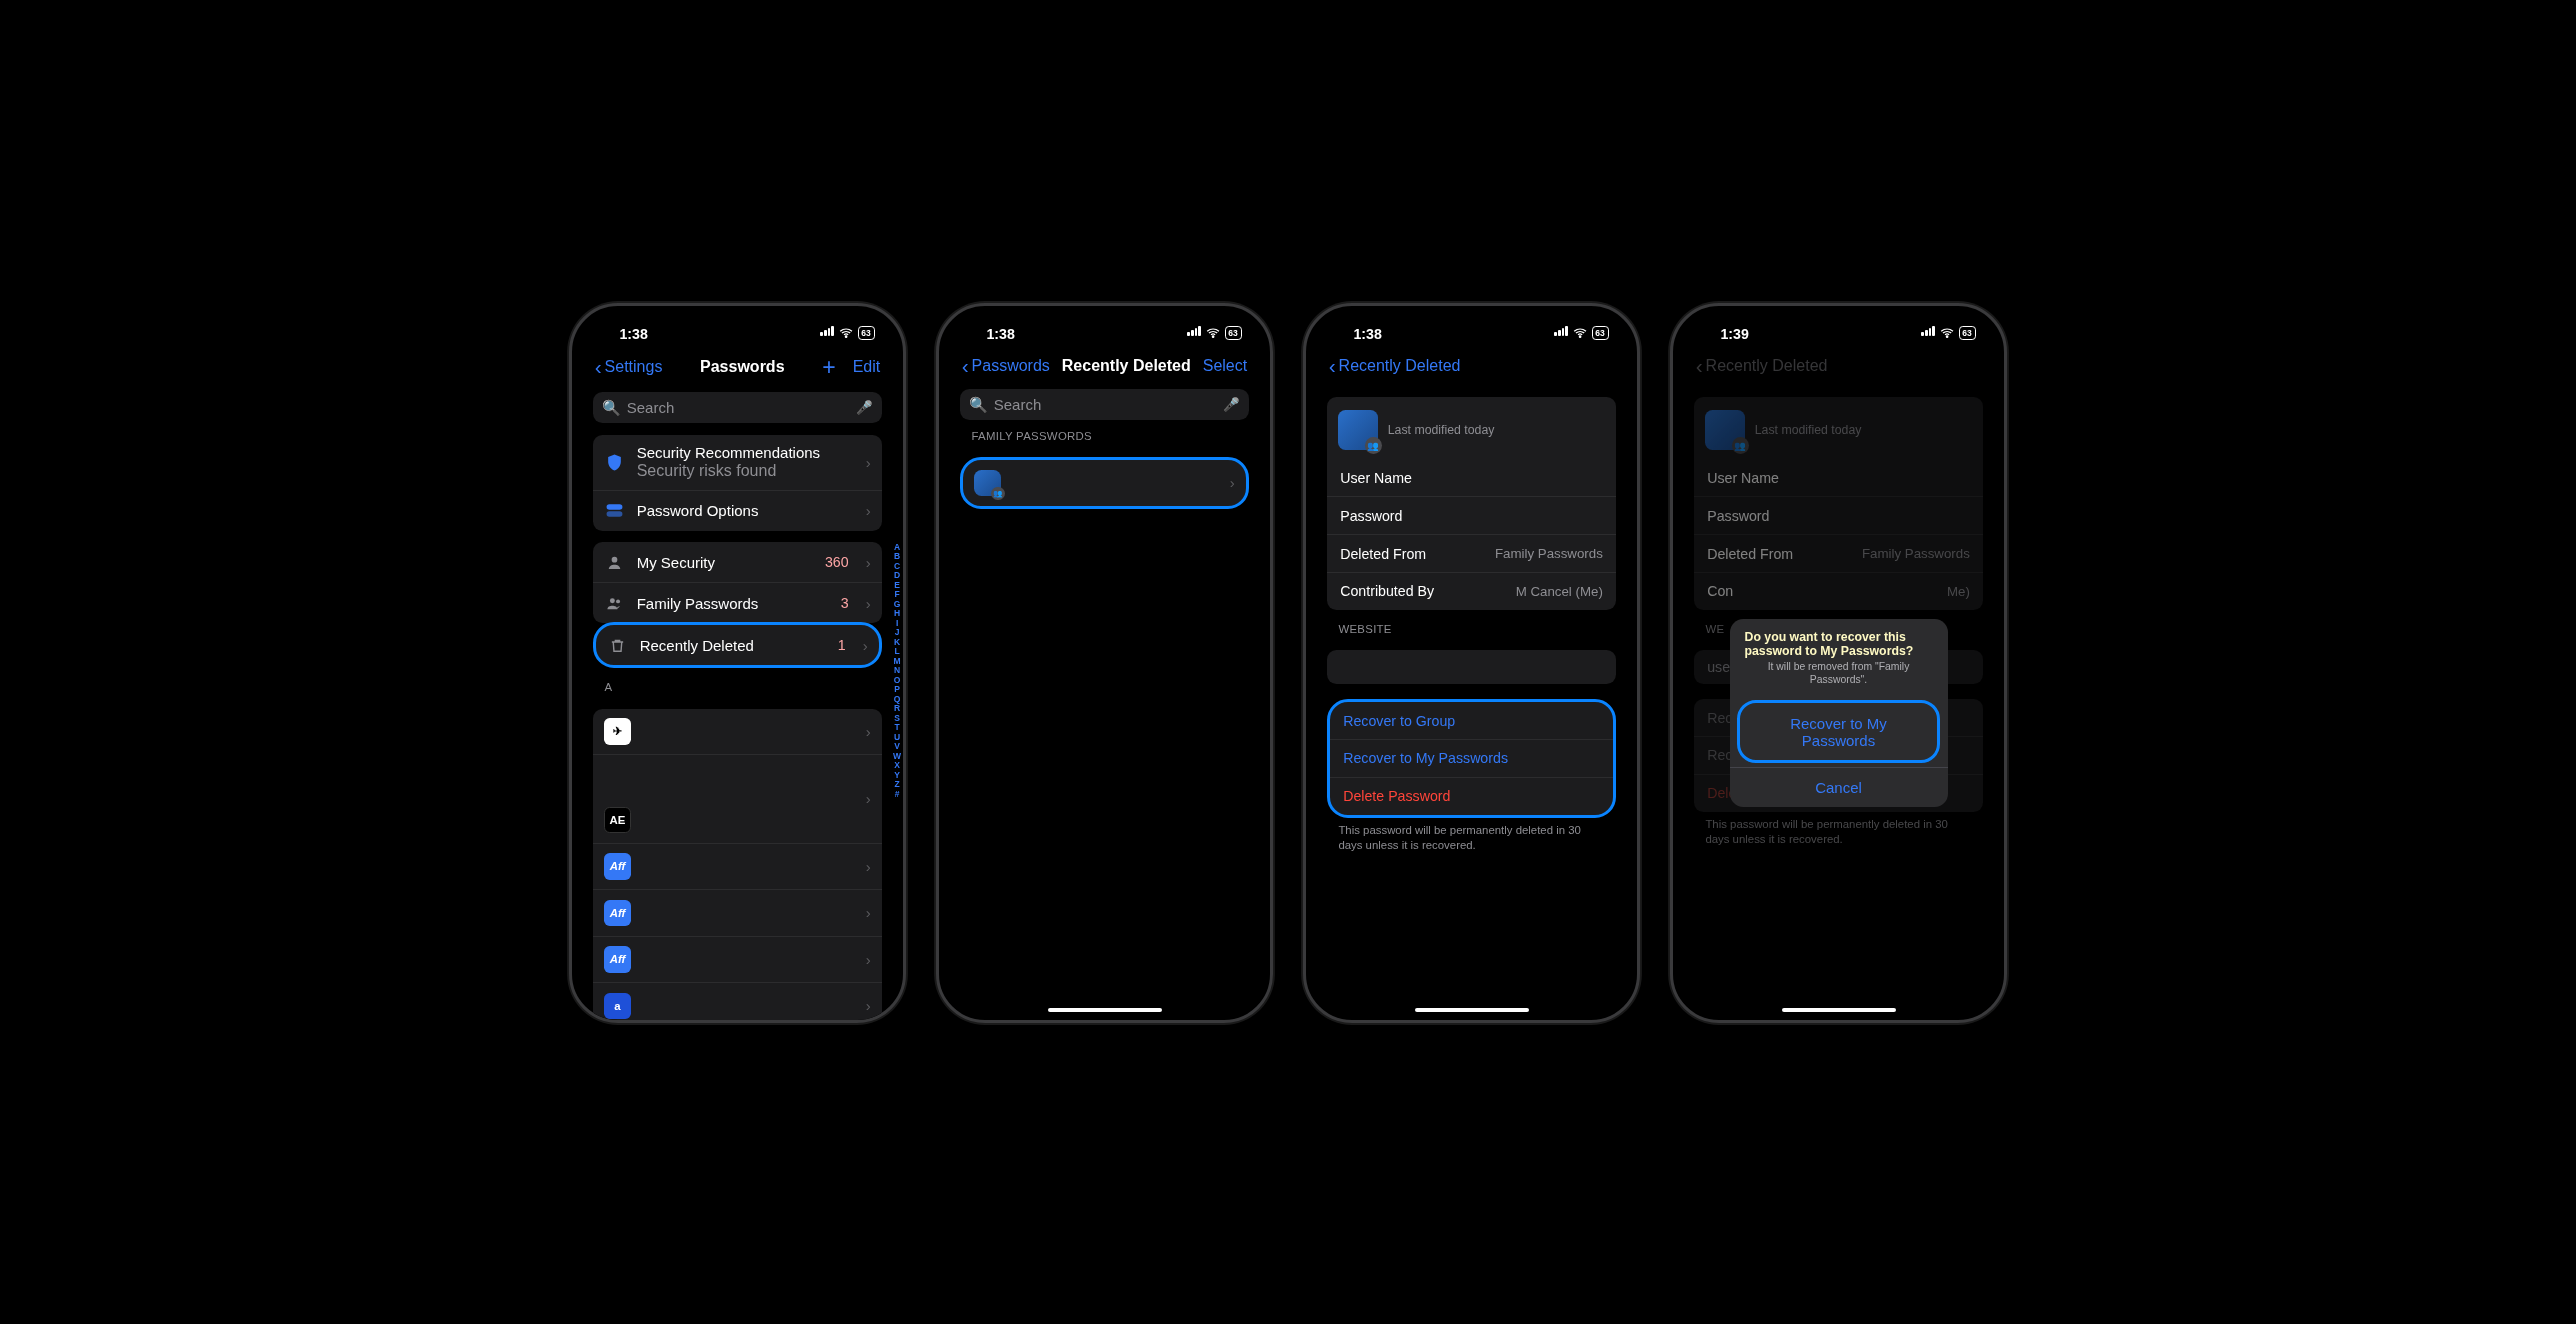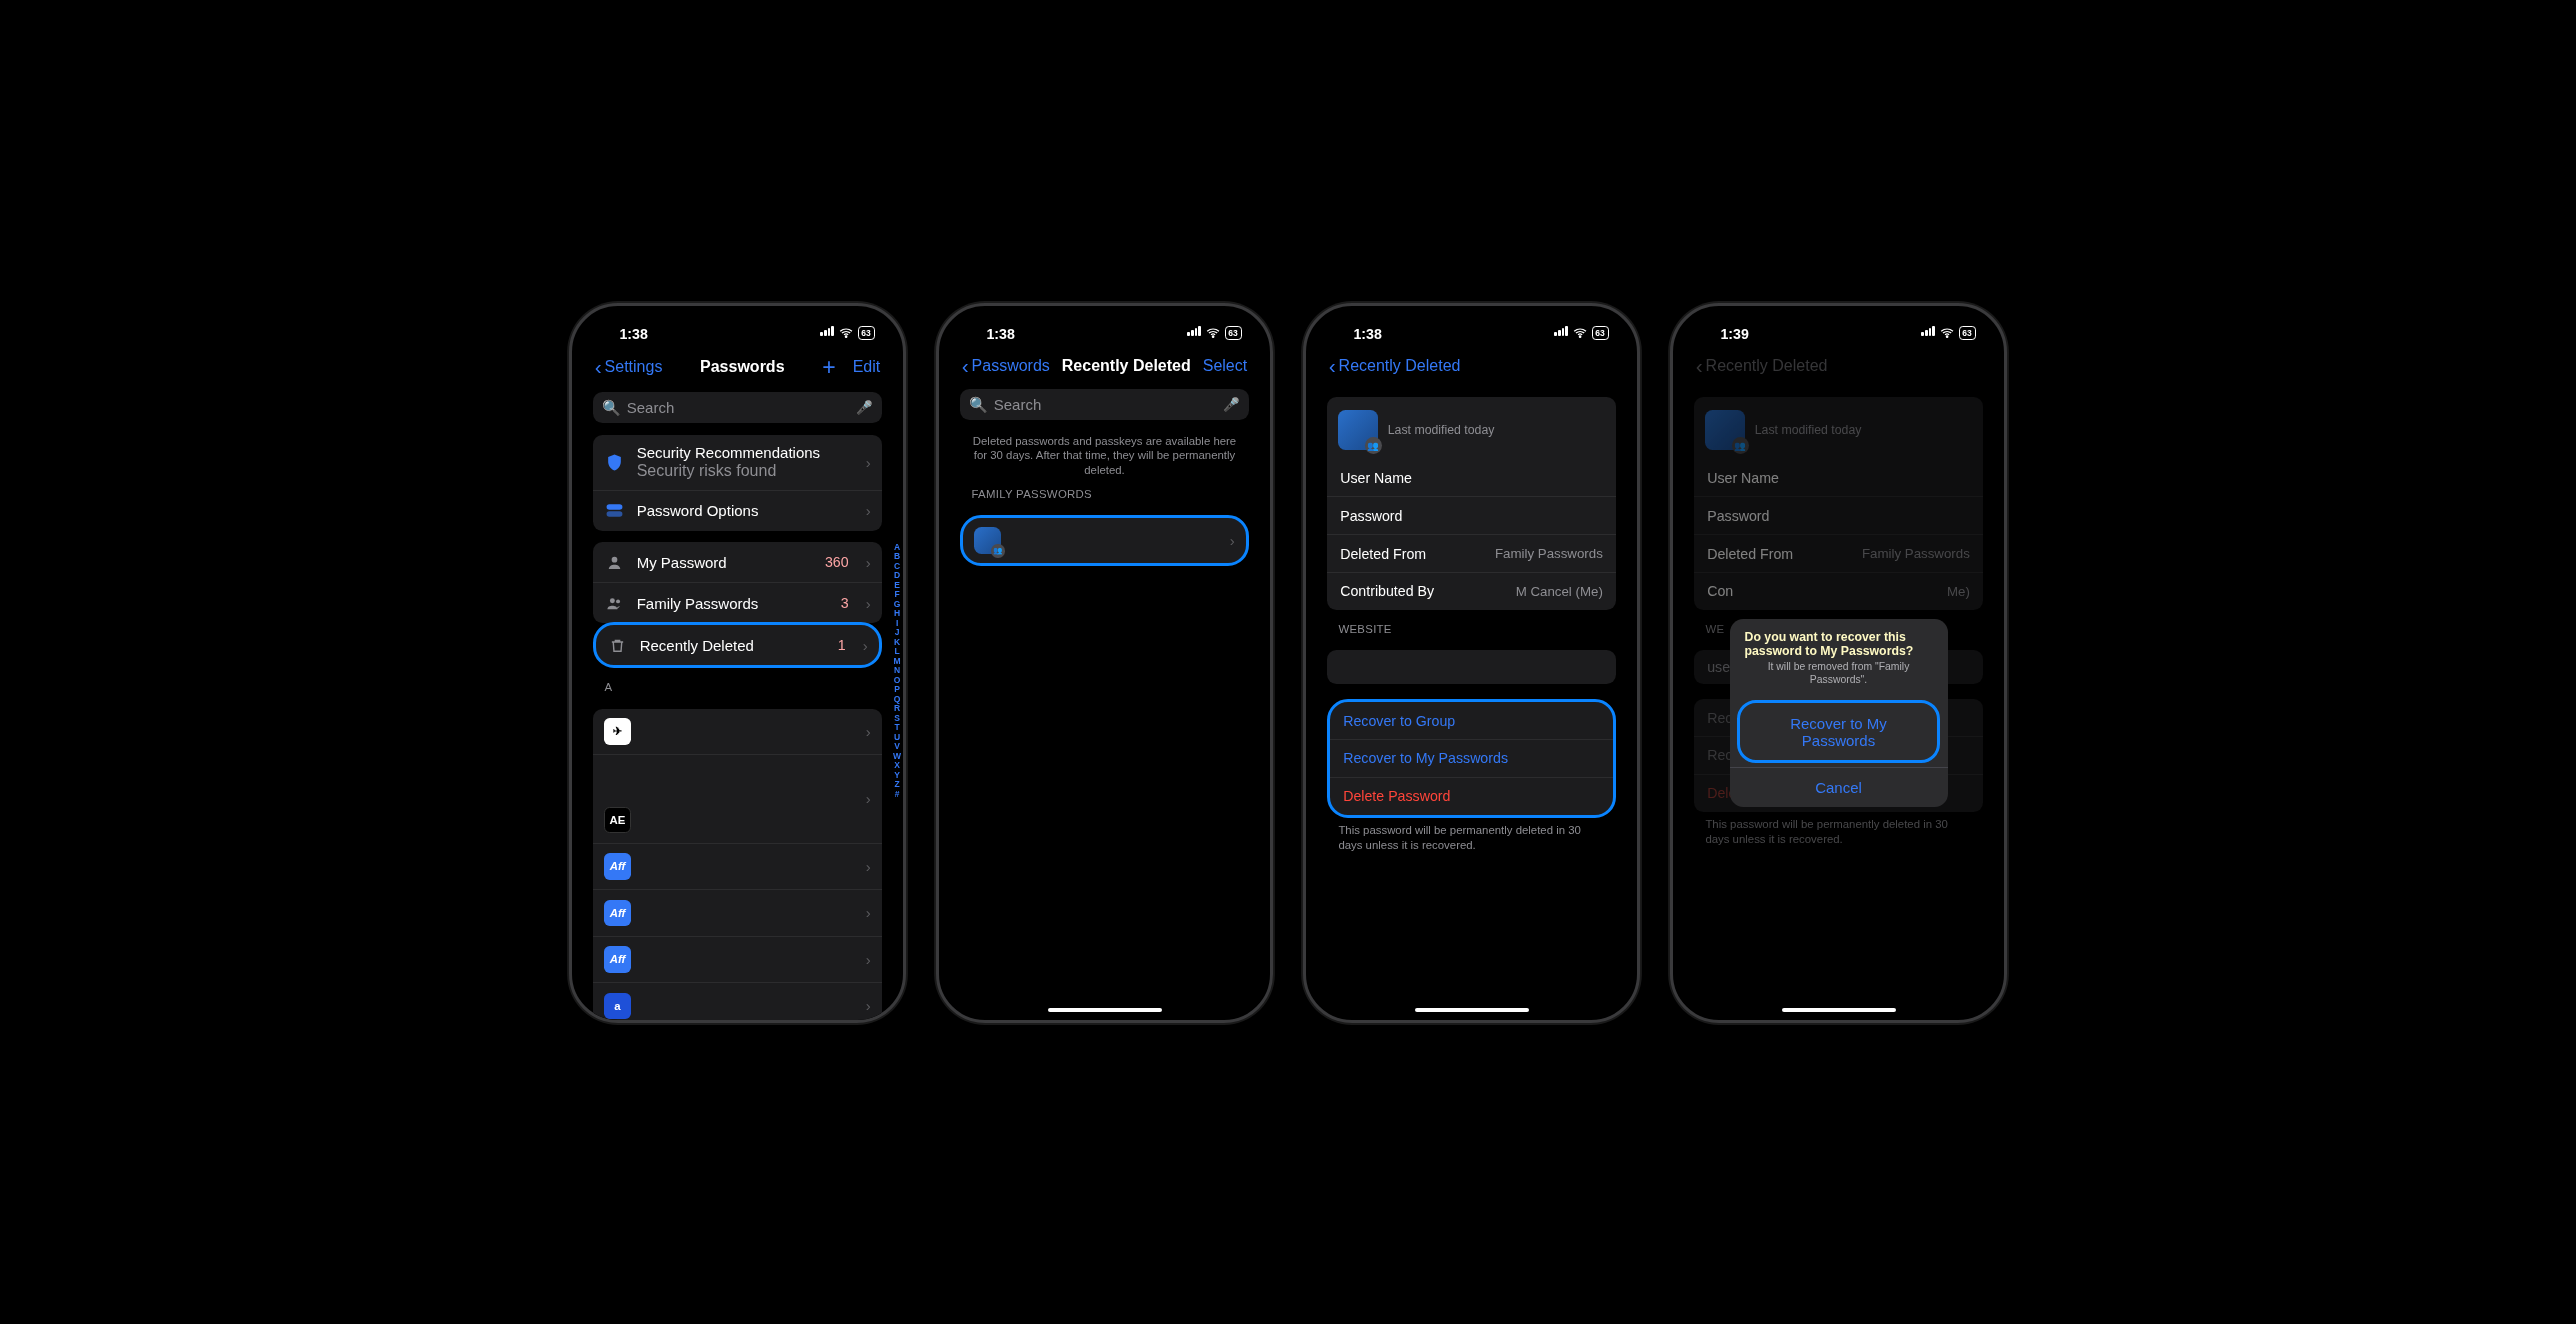--- a/index.html
+++ b/index.html
@@ -125,21 +125,21 @@
   </div>
 
   <div class="cell-group">
     <div class="cell">
       <span class="icon gray">
         <svg viewBox="0 0 24 24" width="17" height="17" fill="#8e8e93">
             <circle cx="12" cy="8" r="4"></circle>
             <path d="M4 21c0-4 4-6 8-6s8 2 8 6"></path>
           </svg>
       </span>
-      <span style="flex:1">My Password</span>
+      <span style="flex:1">My Security</span>
       <span class="val">360</span>
       <span class="chev-r">›</span>
     </div>
     <div class="cell">
       <span class="icon gray">
         <svg viewBox="0 0 24 24" width="17" height="17" fill="#8e8e93">
             <circle cx="9" cy="8" r="3.5"></circle>
             <circle cx="17" cy="9" r="2.8"></circle>
             <path d="M2 20c0-3.5 3.5-5 7-5s7 1.5 7 5"></path>
             <path d="M15 20c0-2.5 2-4 5-4"></path>
@@ -258,21 +258,20 @@
     <div class="nav-title">Recently Deleted</div>
     <div class="nav-right">
         <span>Select</span>
       </div>
   </div>
   <div class="searchbar">
     <span>🔍</span>
     <span>Search</span>
     <span class="mic">🎤</span>
   </div>
-  <div class="info-text">Deleted passwords and passkeys are available here for 30 days. After that time, they will be permanently deleted.</div>
   <div class="section-hdr" style="padding-top:5.7px">FAMILY PASSWORDS</div>
   <div class="cell-group highlight">
     <div class="cell" style="border:none">
       <div class="bigicon" style="width:26.5px;height:26.5px">
         <div class="sharedbadge" style="width:13.3px;height:13.3px;font-size:7.6px">👥</div>
       </div>
       <span style="flex:1"></span>
       <span class="chev-r">›</span>
     </div>
   </div>

